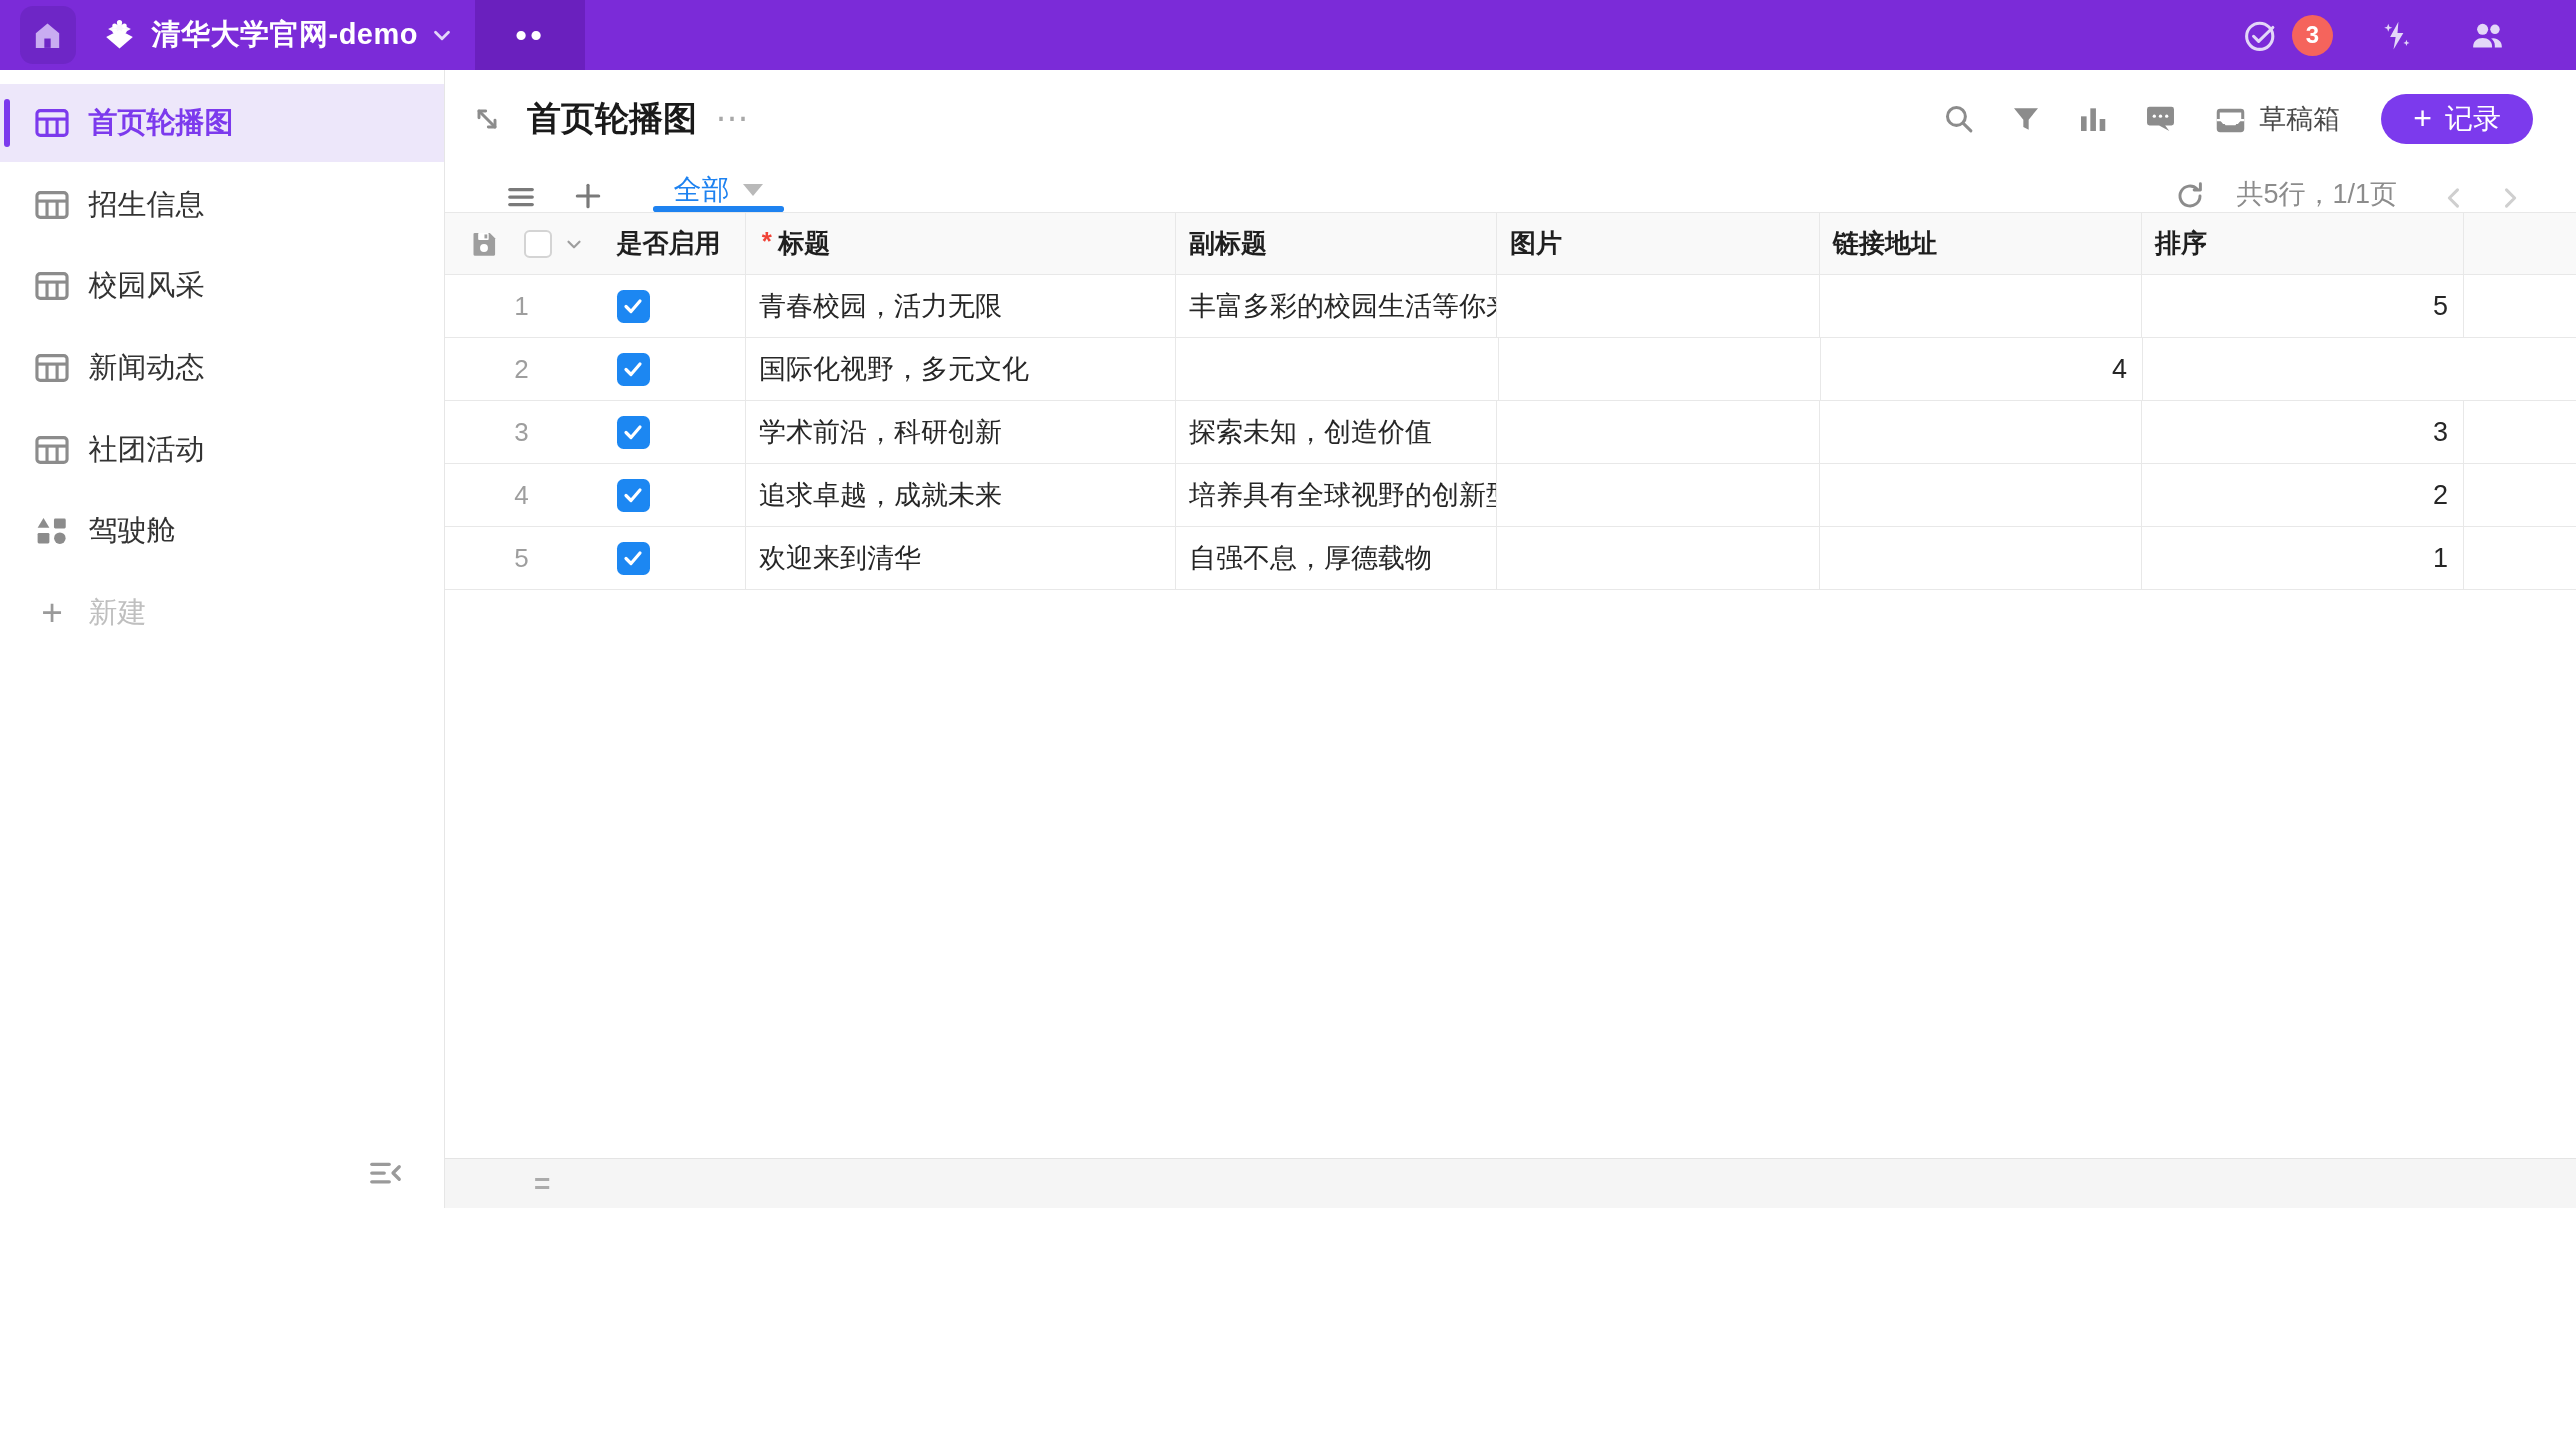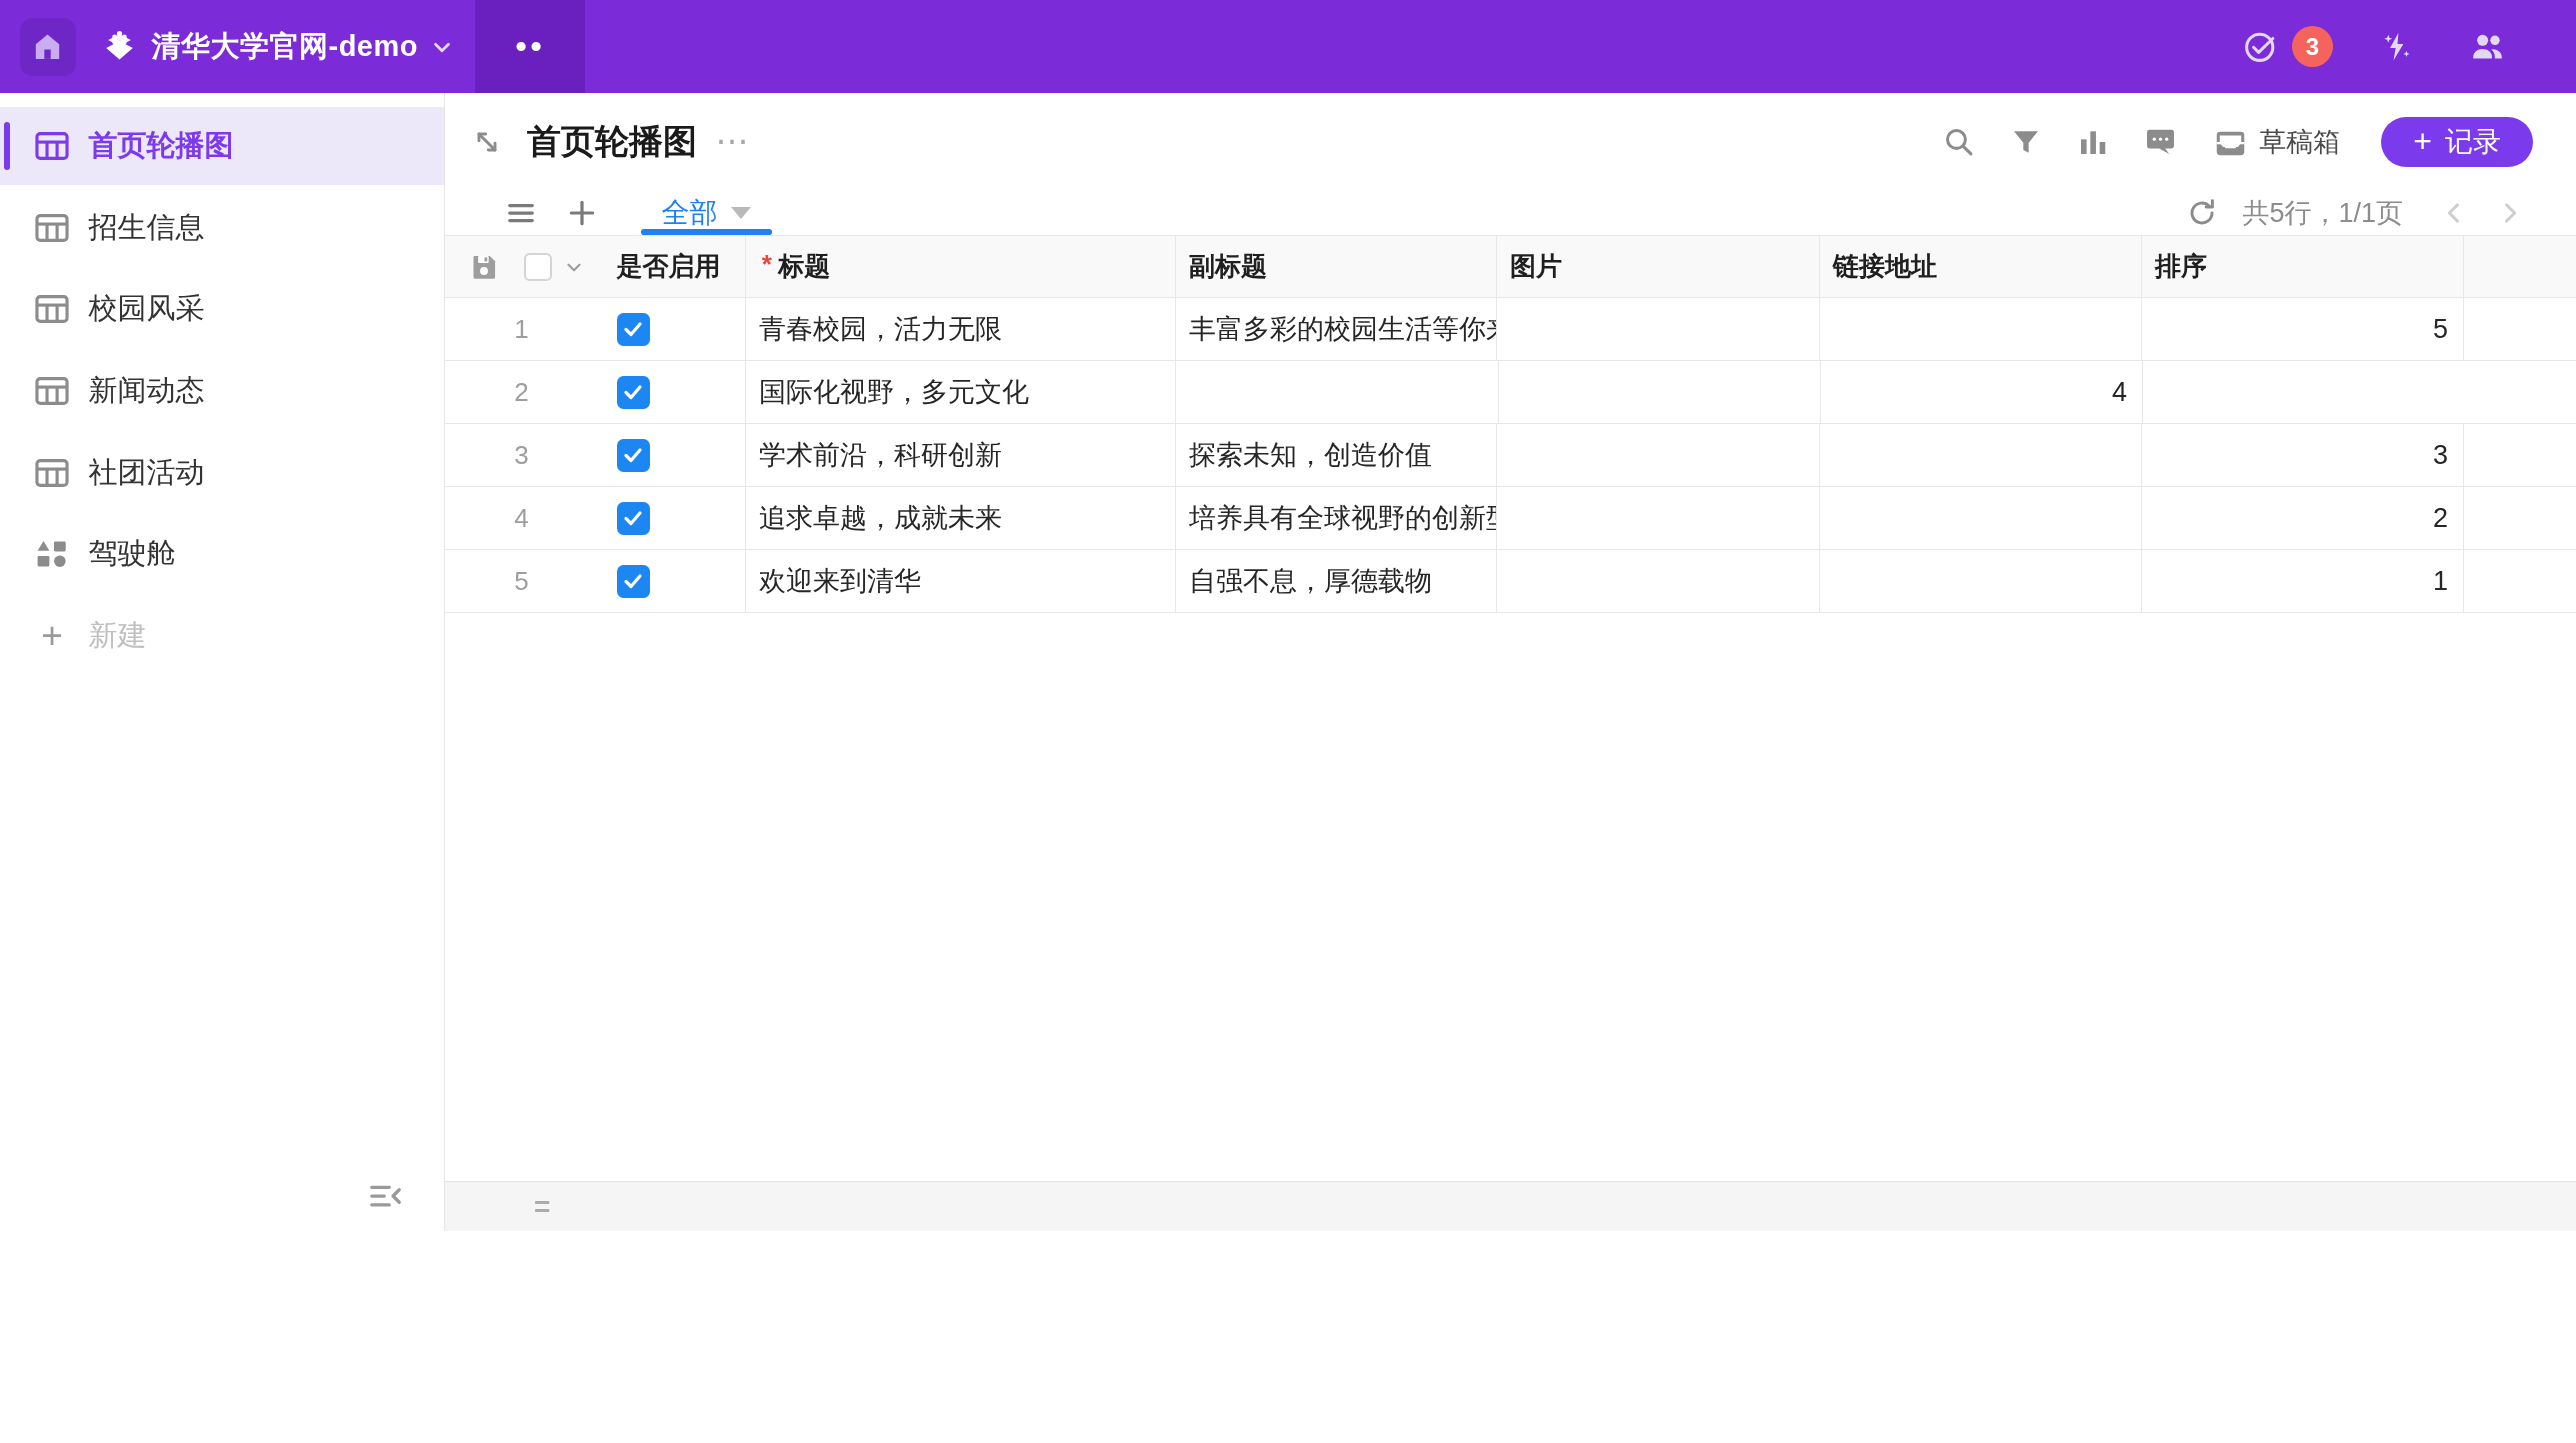--- a/index.html
+++ b/index.html
@@ -1,20 +1,20 @@
 <!DOCTYPE html>
 <html style="font-size:15px"><head>
 <meta charset="utf-8">
 <style>
   * { box-sizing: border-box; margin: 0; padding: 0; }
   html,body { width: 2576px; height: 1444px; overflow: hidden; background:#fff;
     font-family: "Liberation Sans", "DejaVu Sans", sans-serif; color:#262626; }
 
   
-  .topbar { height:93px; background:#7B2BD8; display:flex; align-items:center; }
+  .topbar { height:70px; background:#7B2BD8; display:flex; align-items:center; }
   .home-btn { width:56px; height:58px; margin-left:19.5px; background:#6E26C6; border-radius:13px;
     display:flex; align-items:center; justify-content:center; flex:0 0 auto; cursor:pointer; }
   .logo { margin-left:24px; display:flex; align-items:center; }
   .ws-name { margin-left:13px; color:#fff; font-size:29px; font-weight:bold; letter-spacing:0.5px; }
   .ws-caret { margin-left:11px; display:flex; }
   .bar-tab { margin-left:20.4px; width:110px; height:93px; background:#6A20BE; display:flex;
     align-items:center; justify-content:center; color:#fff; font-size:32px; font-weight:bold; letter-spacing:3.7px; cursor:pointer; }
   .topbar .spacer { flex:1; }
   .top-right { display:flex; align-items:center; padding-right:69px; }
   .notif-group { display:flex; align-items:center; cursor:pointer; }
@@ -47,21 +47,21 @@
   .title-row .spacer { flex:1; }
   .tool-ic { display:flex; align-items:center; margin-left:35px; cursor:pointer; color:#8C8C8C; }
   .drafts { display:flex; align-items:flex-end; margin-left:37px; cursor:pointer; }
   .drafts .lbl { margin-left:12px; font-size:27px; color:#4A4A4A; }
   .record-btn { margin-left:41px; height:50px; border-radius:25px; background:#7C3AED; color:#fff;
     border:none; display:flex; align-items:center; padding:0 32px; font-size:28px; cursor:pointer;
     font-family:inherit; }
   .record-btn .plus { font-size:32px; margin-right:13px; font-weight:400; }
 
   
-  .view-row { height:45px; display:flex; align-items:center; padding:0 52px 0 61px; }
+  .view-row { height:45px; display:flex; align-items:flex-end; padding:0 52px 0 61px;gap:6px; }
   .vb-ic { display:flex; margin-right:30px; cursor:pointer; color:#7A7A7A; }
   .view-tab { position:relative; height:45px; display:flex; align-items:center; margin-left:13px;
     padding:0 20.4px; cursor:pointer; }
   .view-tab .lbl { color:#1E82F0; font-size:28px; font-weight:500; }
   .view-tab .caret { margin-left:14px; width:0; height:0; border-left:10.2px solid transparent;
     border-right:10.2px solid transparent; border-top:12px solid #B9B9B9; }
   .view-tab .underline { position:absolute; left:0; right:0; bottom:0; height:5.6px; background:#1E82F0; border-radius:2.8px; }
   .view-row .spacer { flex:1; }
   .refresh-ic { display:flex; cursor:pointer; color:#8C8C8C; }
   .page-info { margin-left:24px; font-size:27px; color:#8C8C8C; }

